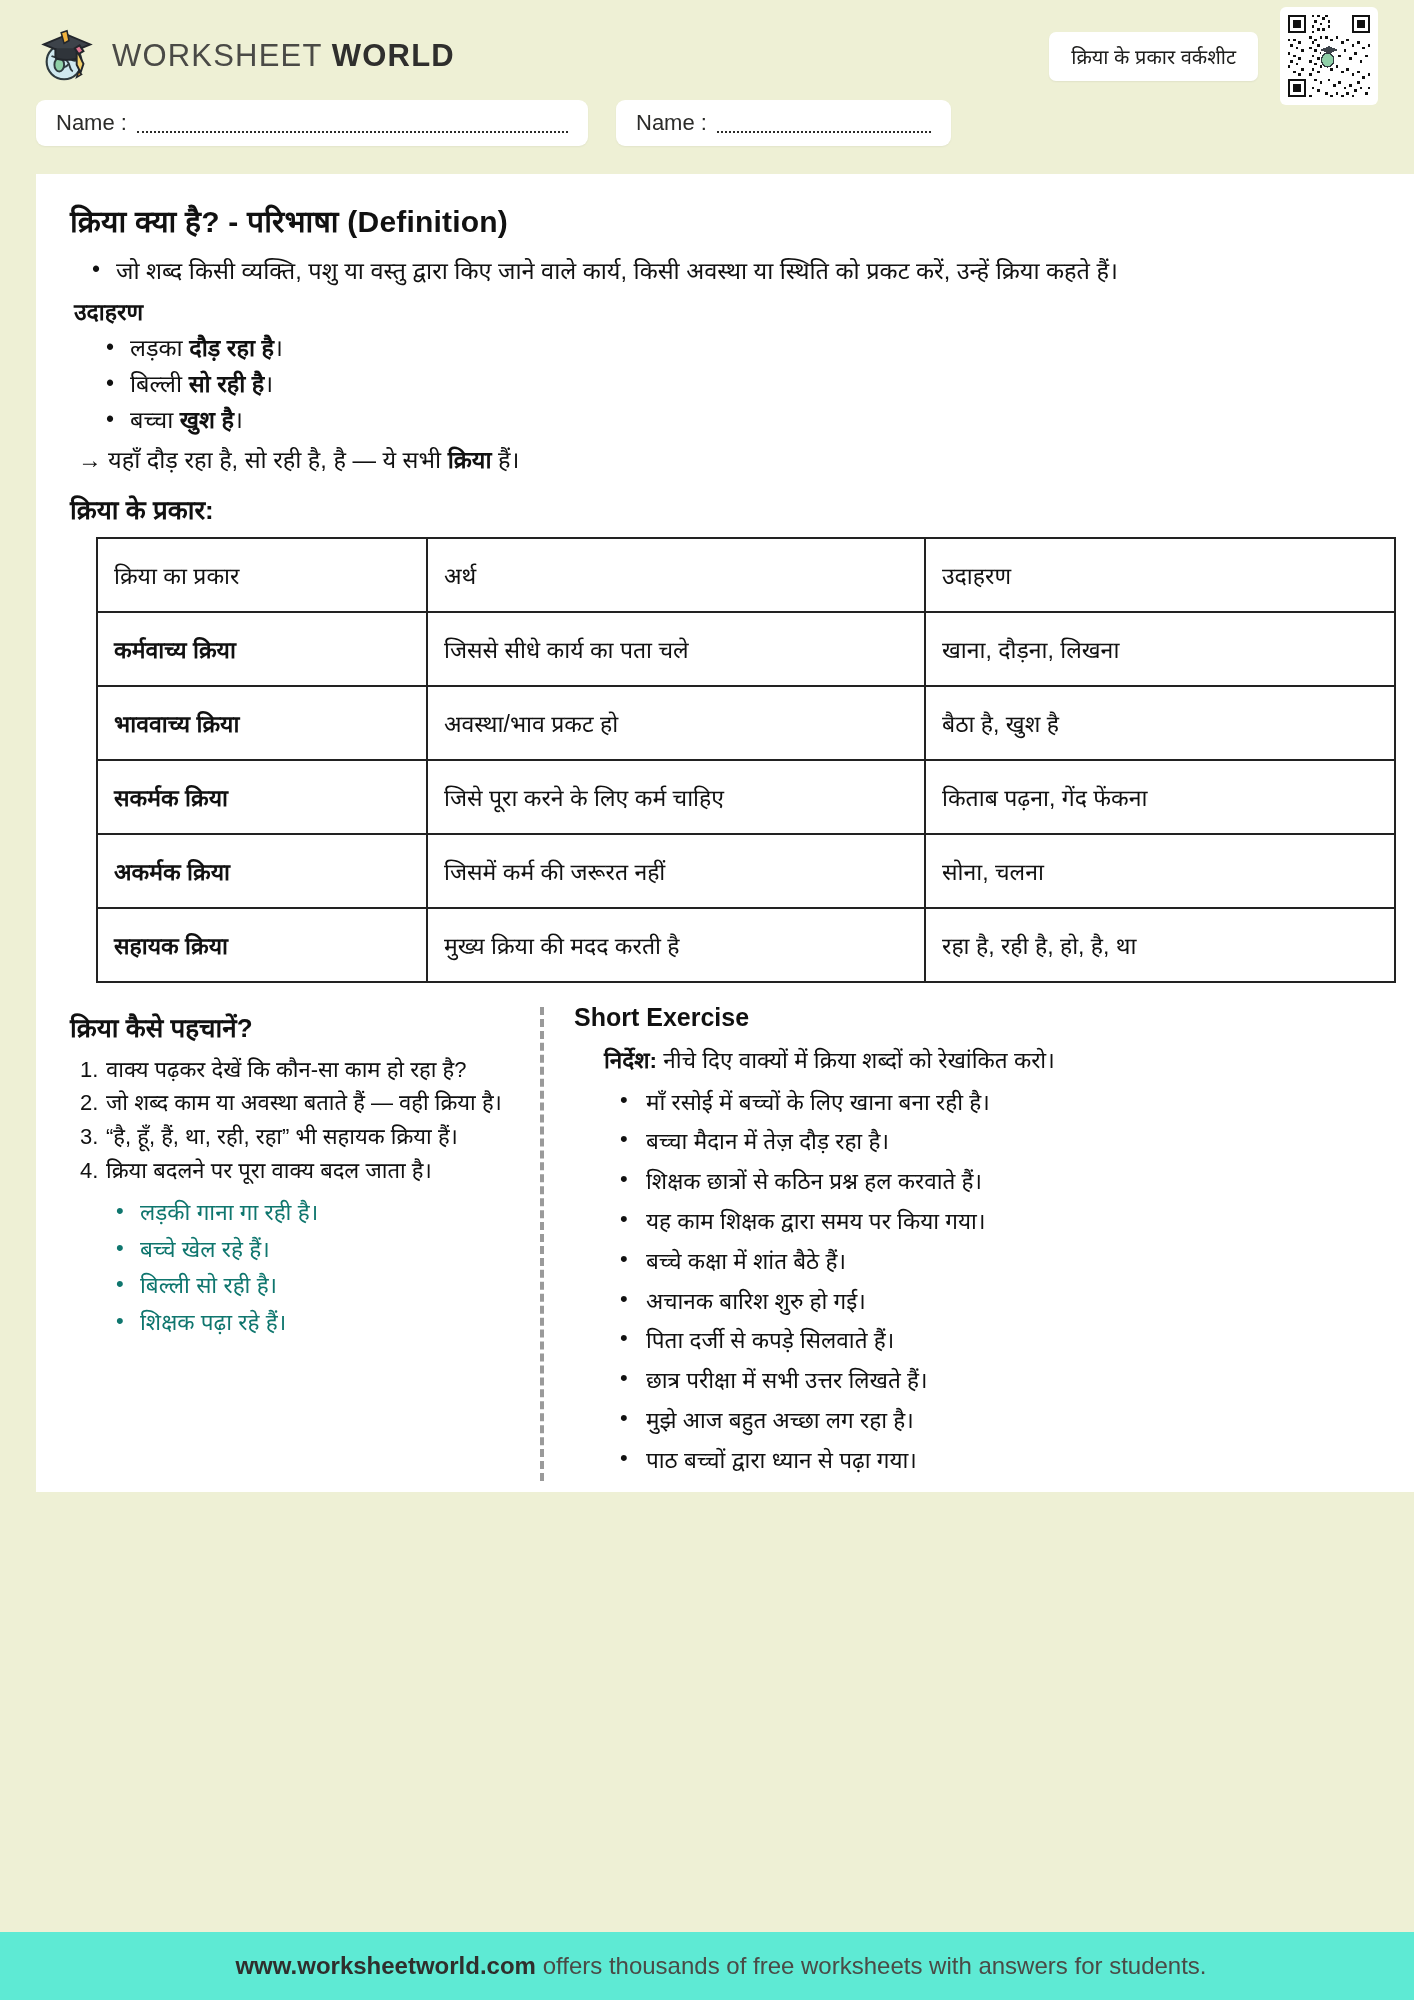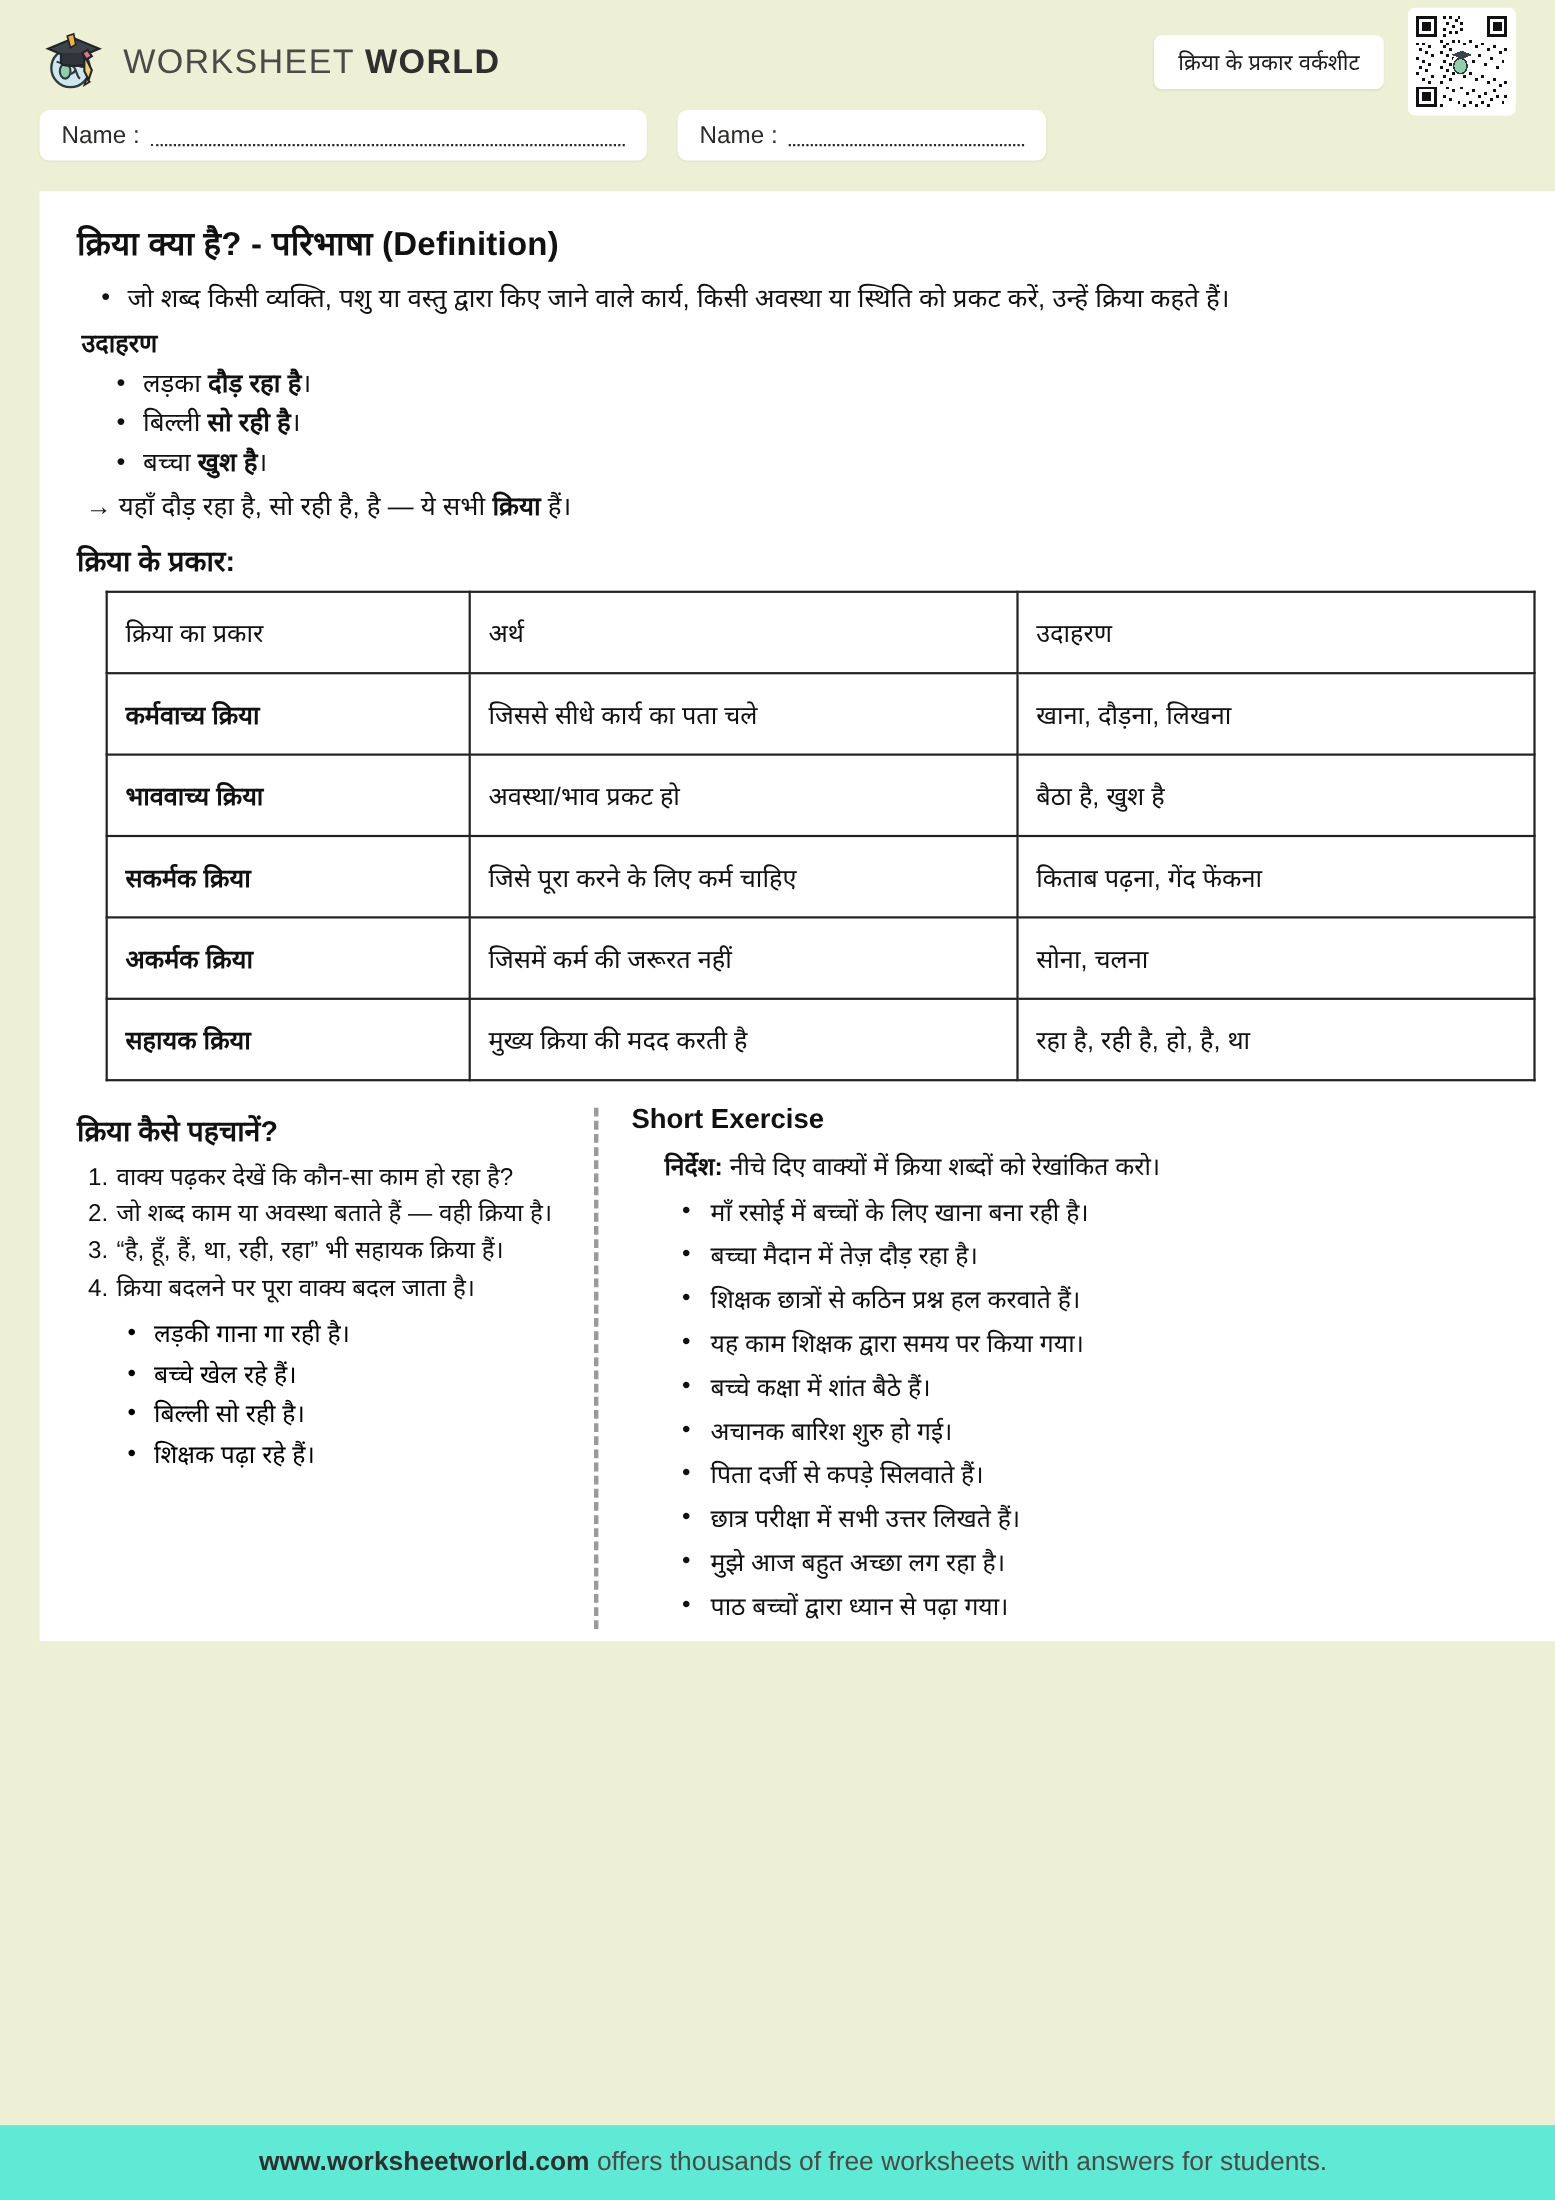--- a/index.html
+++ b/index.html
@@ -264,21 +264,21 @@
 
   ul.identify-sub {
     margin: 10px 0 0 0;
     padding-left: 70px;
     list-style: none;
   }
   ul.identify-sub li {
     position: relative;
     font-size: 22.5px;
     line-height: 1.62;
-    color: #000000;
+    color: #0f766e;
   }
   ul.identify-sub li::before {
     content: "\2022";
     position: absolute;
     left: -24px;
     top: -2px;
     font-size: 22px;
   }
 
   h3.exercise-title {

